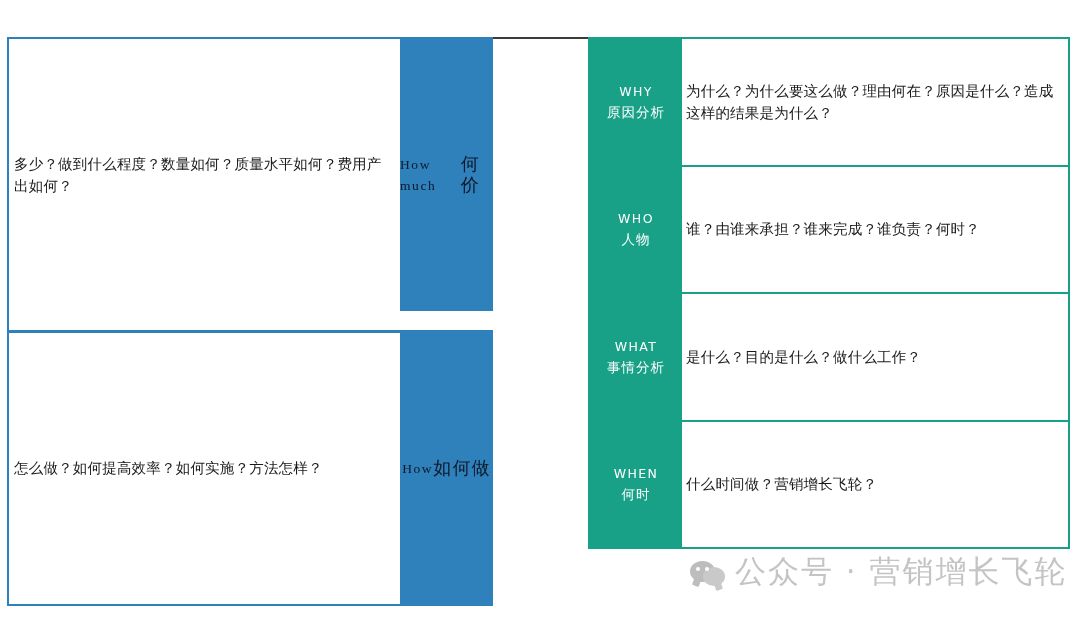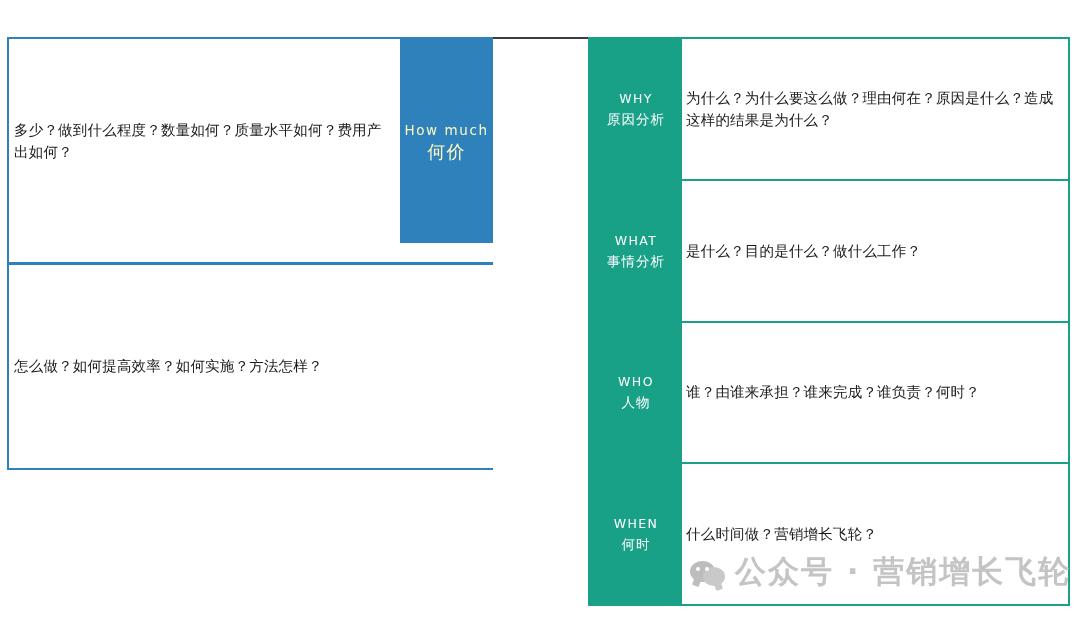--- a/index.html
+++ b/index.html
@@ -16,21 +16,21 @@
     height: 617px;
     background: #ffffff;
   }
 
   
   #left-table {
     position: absolute;
     left: 7px;
     top: 37px;
     width: 486px;
-    height: 433px;
+    height: 569px;
     border: 2px solid #2e81ba;
     border-right: none;
     display: flex;
     flex-direction: column;
     background: #ffffff;
   }
   .left-row {
     display: flex;
     flex: 1 1 0;
     position: relative;
@@ -47,26 +47,27 @@
   .left-desc p {
     font-size: 14.5px;
     line-height: 22px;
     color: #1a1a1a;
     letter-spacing: 0.2px;
     font-weight: 500;
   }
   .left-key {
     flex: 1 1 auto;
     background: #2e81ba;
-    color: #fef9c3;
-    display: flex;
-    flex-direction: column;
+    color: #0f172a;
+    display: flex;
+    flex-direction: row;
     align-items: center;
     justify-content: center;
     line-height: 21px;
+    font-family: Liberation Serif, serif;
   }
   .left-key .en {
     font-size: 13.5px;
     letter-spacing: 1.6px;
     font-weight: 400;
   }
   .left-key .cn {
     font-size: 18px;
     letter-spacing: 1.2px;
     font-weight: 400;
@@ -82,21 +83,21 @@
     background: #ffffff;
     border-top: 2px solid #3c3c3c;
   }
 
   
   #right-table {
     position: absolute;
     left: 588px;
     top: 37px;
     width: 482px;
-    height: 569px;
+    height: 512px;
     border: 2px solid #19a188;
     display: flex;
     flex-direction: column;
     background: #ffffff;
   }
   .right-row {
     display: flex;
     flex: 1 1 0;
     background: #ffffff;
   }
@@ -193,21 +194,21 @@
     width: 4px; height: 4px;
     border-radius: 50%;
   }
   #watermark .wm-icon .d1 { left: 6px;  top: 10px; }
   #watermark .wm-icon .d2 { left: 15px; top: 10px; }
   #watermark .wm-text {
     font-size: 31px;
     color: #c4c4c4;
     letter-spacing: 2px;
     white-space: nowrap;
-    font-weight: 700;
+    font-weight: 400;
   }
 </style>
 </head>
 <body>
 
 <div id="canvas">
 
   <div id="left-table">
 
     <div class="left-row">
@@ -217,55 +218,59 @@
       <div class="left-key">
         <span class="en">How much</span>
         <span class="cn">何价</span>
       </div>
     </div>
 
     <div class="left-row">
       <div class="left-desc">
         <p>怎么做？如何提高效率？如何实施？方法怎样？</p>
       </div>
+      <div class="left-key">
+        <span class="en">How</span>
+        <span class="cn">如何做</span>
+      </div>
     </div>
 
   </div>
 
   <div id="mid-column"></div>
 
   <div id="right-table">
 
     <div class="right-row">
       <div class="right-key">
         <span class="en">WHY</span>
         <span class="cn">原因分析</span>
       </div>
       <div class="right-desc">
         <p>为什么？为什么要这么做？理由何在？原因是什么？造成这样的结果是为什么？</p>
       </div>
     </div>
 
     <div class="right-row">
       <div class="right-key">
+        <span class="en">WHO</span>
+        <span class="cn">人物</span>
+      </div>
+      <div class="right-desc">
+        <p>谁？由谁来承担？谁来完成？谁负责？何时？</p>
+      </div>
+    </div>
+
+    <div class="right-row">
+      <div class="right-key">
         <span class="en">WHAT</span>
         <span class="cn">事情分析</span>
       </div>
       <div class="right-desc">
         <p>是什么？目的是什么？做什么工作？</p>
-      </div>
-    </div>
-
-    <div class="right-row">
-      <div class="right-key">
-        <span class="en">WHO</span>
-        <span class="cn">人物</span>
-      </div>
-      <div class="right-desc">
-        <p>谁？由谁来承担？谁来完成？谁负责？何时？</p>
       </div>
     </div>
 
     <div class="right-row">
       <div class="right-key">
         <span class="en">WHEN</span>
         <span class="cn">何时</span>
       </div>
       <div class="right-desc">
         <p>什么时间做？营销增长飞轮？</p>

